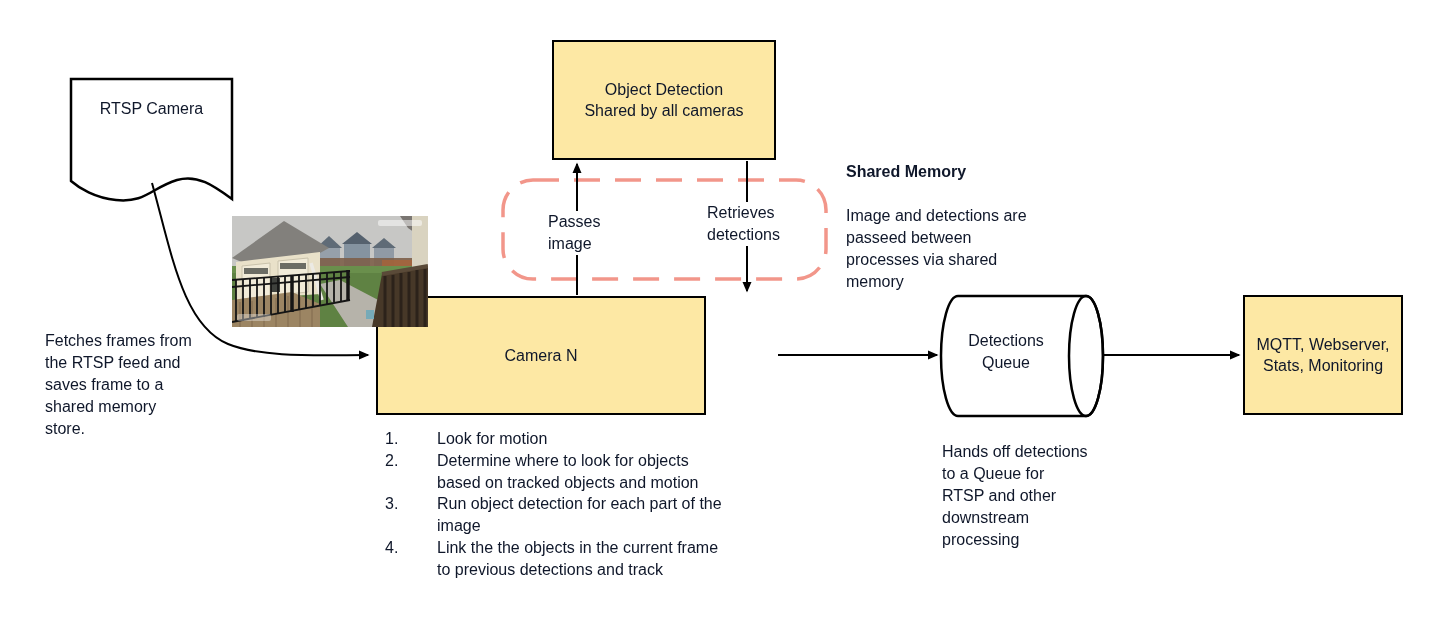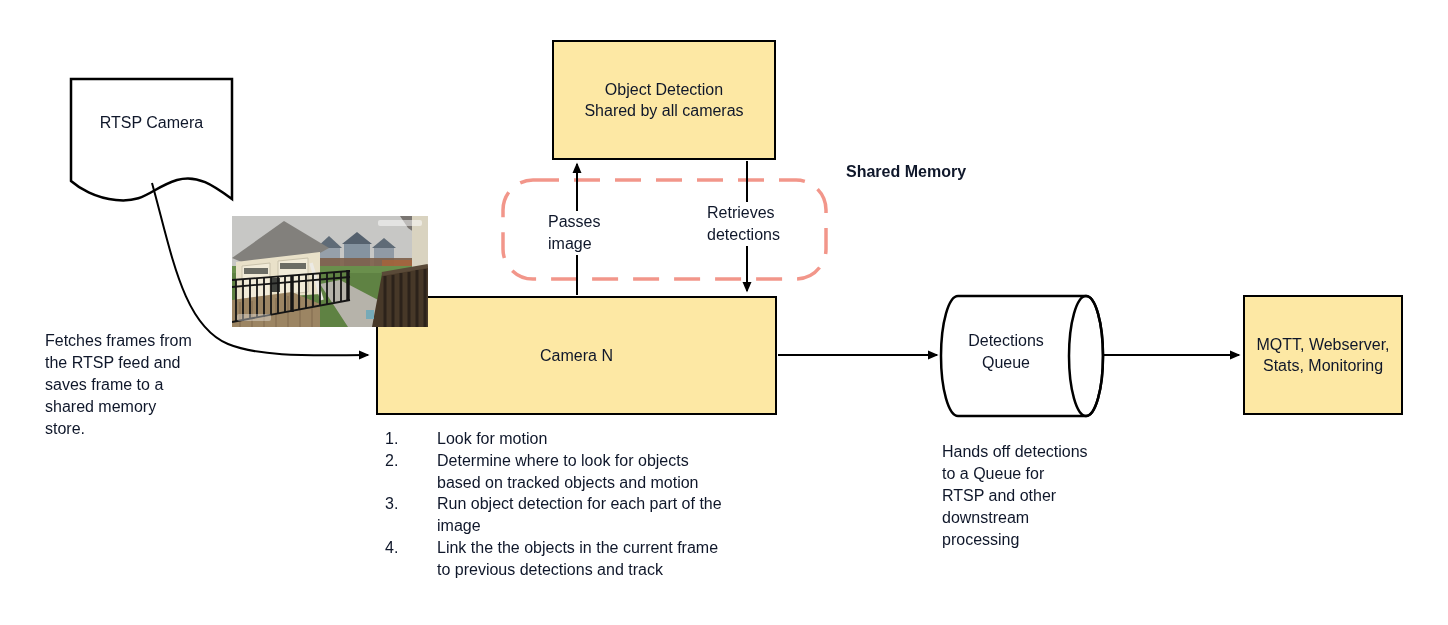--- a/index.html
+++ b/index.html
@@ -54,21 +54,21 @@
     </g>
 
     <path d="M 1104 355 L 1239 355" stroke="#000" stroke-width="2" fill="none" marker-end="url(#ah)"></path>
   </svg>
 
   <div class="box" style="left:552px;top:40px;width:224px;height:120px;">
     <div>Object Detection</div>
     <div class="italic">Shared by all cameras</div>
   </div>
 
-  <div class="box" style="left:376px;top:296px;width:401px;height:119px;">
+  <div class="box" style="left:376px;top:296px;width:330px;height:119px;">
     <div>Camera N</div>
   </div>
 
   <div class="box" style="left:1243px;top:295px;width:160px;height:120px;white-space:pre-line;">
     <div style="white-space:pre-line;">MQTT, Webserver,
 Stats, Monitoring</div>
   </div>
 
   <svg class="photo" width="196" height="111" viewBox="0 0 196 111">
     <rect x="0" y="0" width="196" height="52" fill="#c7c7c5"></rect>
@@ -133,36 +133,40 @@
       <line x1="169" y1="57" x2="169" y2="111"></line>
         <line x1="177" y1="56" x2="177" y2="111"></line>
       <line x1="185" y1="54" x2="185" y2="111"></line>
         <line x1="193" y1="53" x2="193" y2="111"></line>
     </g>
     <rect x="134" y="94" width="8" height="9" fill="#76aab8"></rect>
     <rect x="146" y="4" width="44" height="6" rx="2" fill="#ffffff" opacity="0.5"></rect>
     <rect x="5" y="98" width="34" height="7" rx="2" fill="#ffffff" opacity="0.35"></rect>
   </svg>
 
-  <div class="label center" style="left:71px;top:112px;width:161px;">RTSP Camera</div>
+  <div class="label center" style="left:71px;top:98px;width:161px;">RTSP Camera</div>
 
   <div class="note" style="left:45px;top:330px;width:185px;">Fetches frames from
 the RTSP feed and
 saves frame to a
 shared memory
 store.</div>
 
   <div class="label whitebg" style="left:545px;top:211px;">Passes
 image</div>
 
   <div class="label whitebg" style="left:704px;top:202px;">Retrieves
 detections</div>
 
   <div class="note" style="left:846px;top:139px;width:220px;">
     <div class="bold">Shared Memory</div>
+    <div>Image and detections are
+passeed between
+processes via shared
+memory</div>
   </div>
 
   <div class="steps">
     <div class="row">
       <div class="num">1.</div>
       <div class="txt">Look for motion</div>
     </div>
     <div class="row">
       <div class="num">2.</div>
       <div class="txt">Determine where to look for objects

